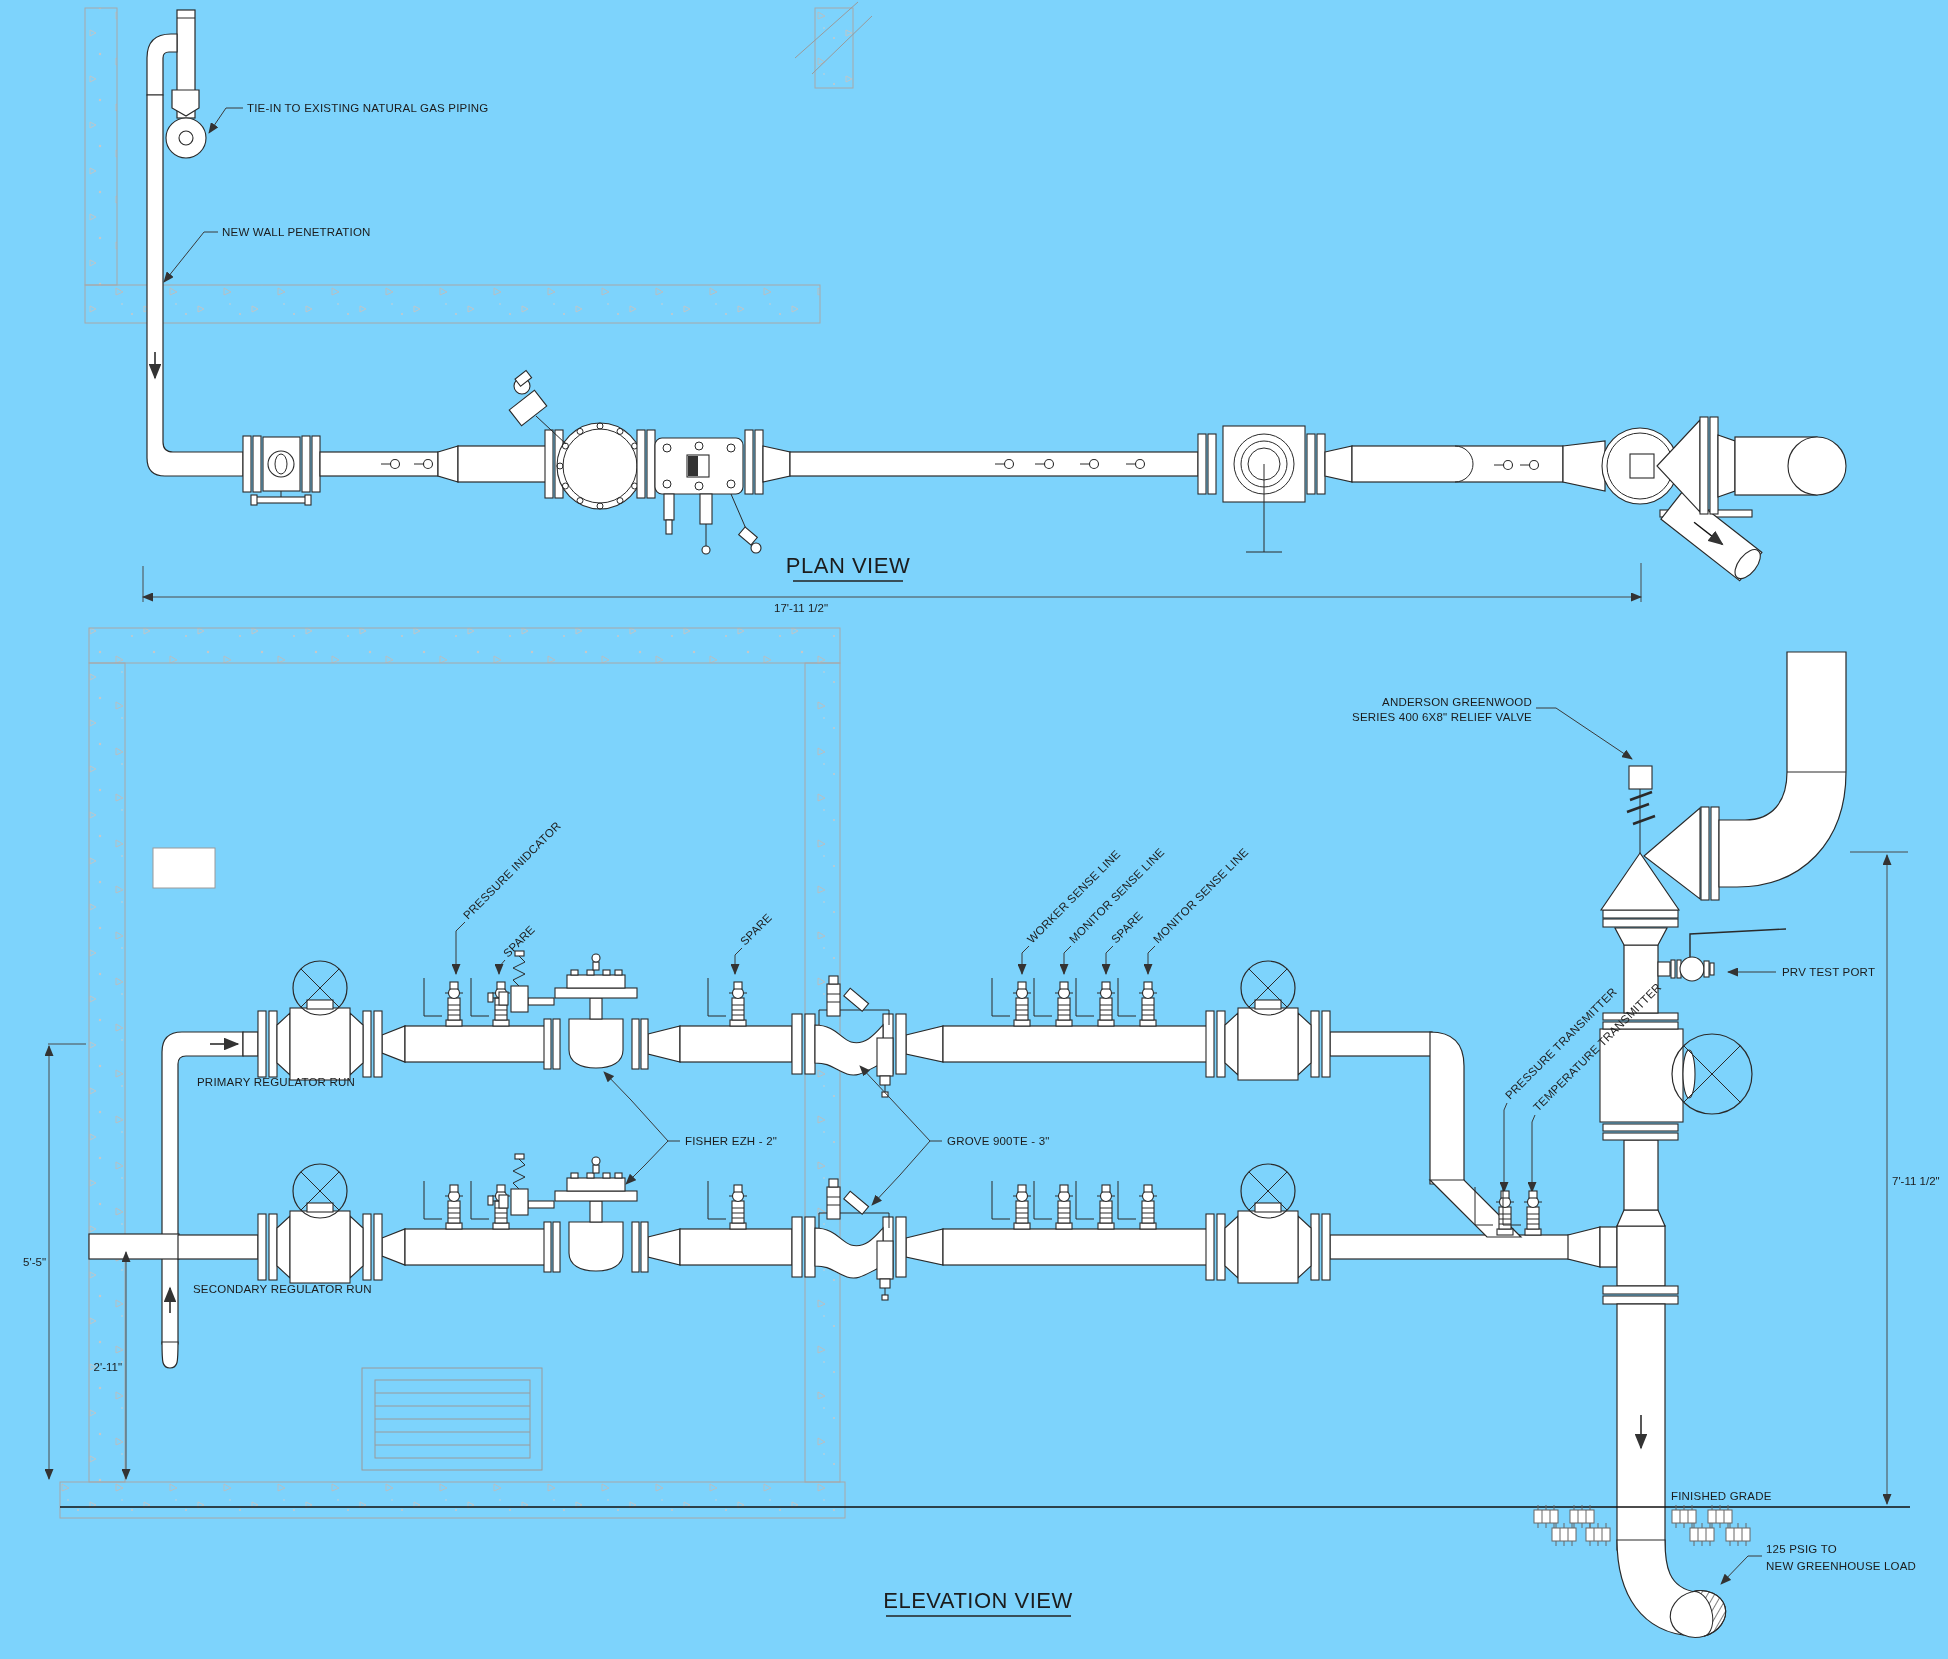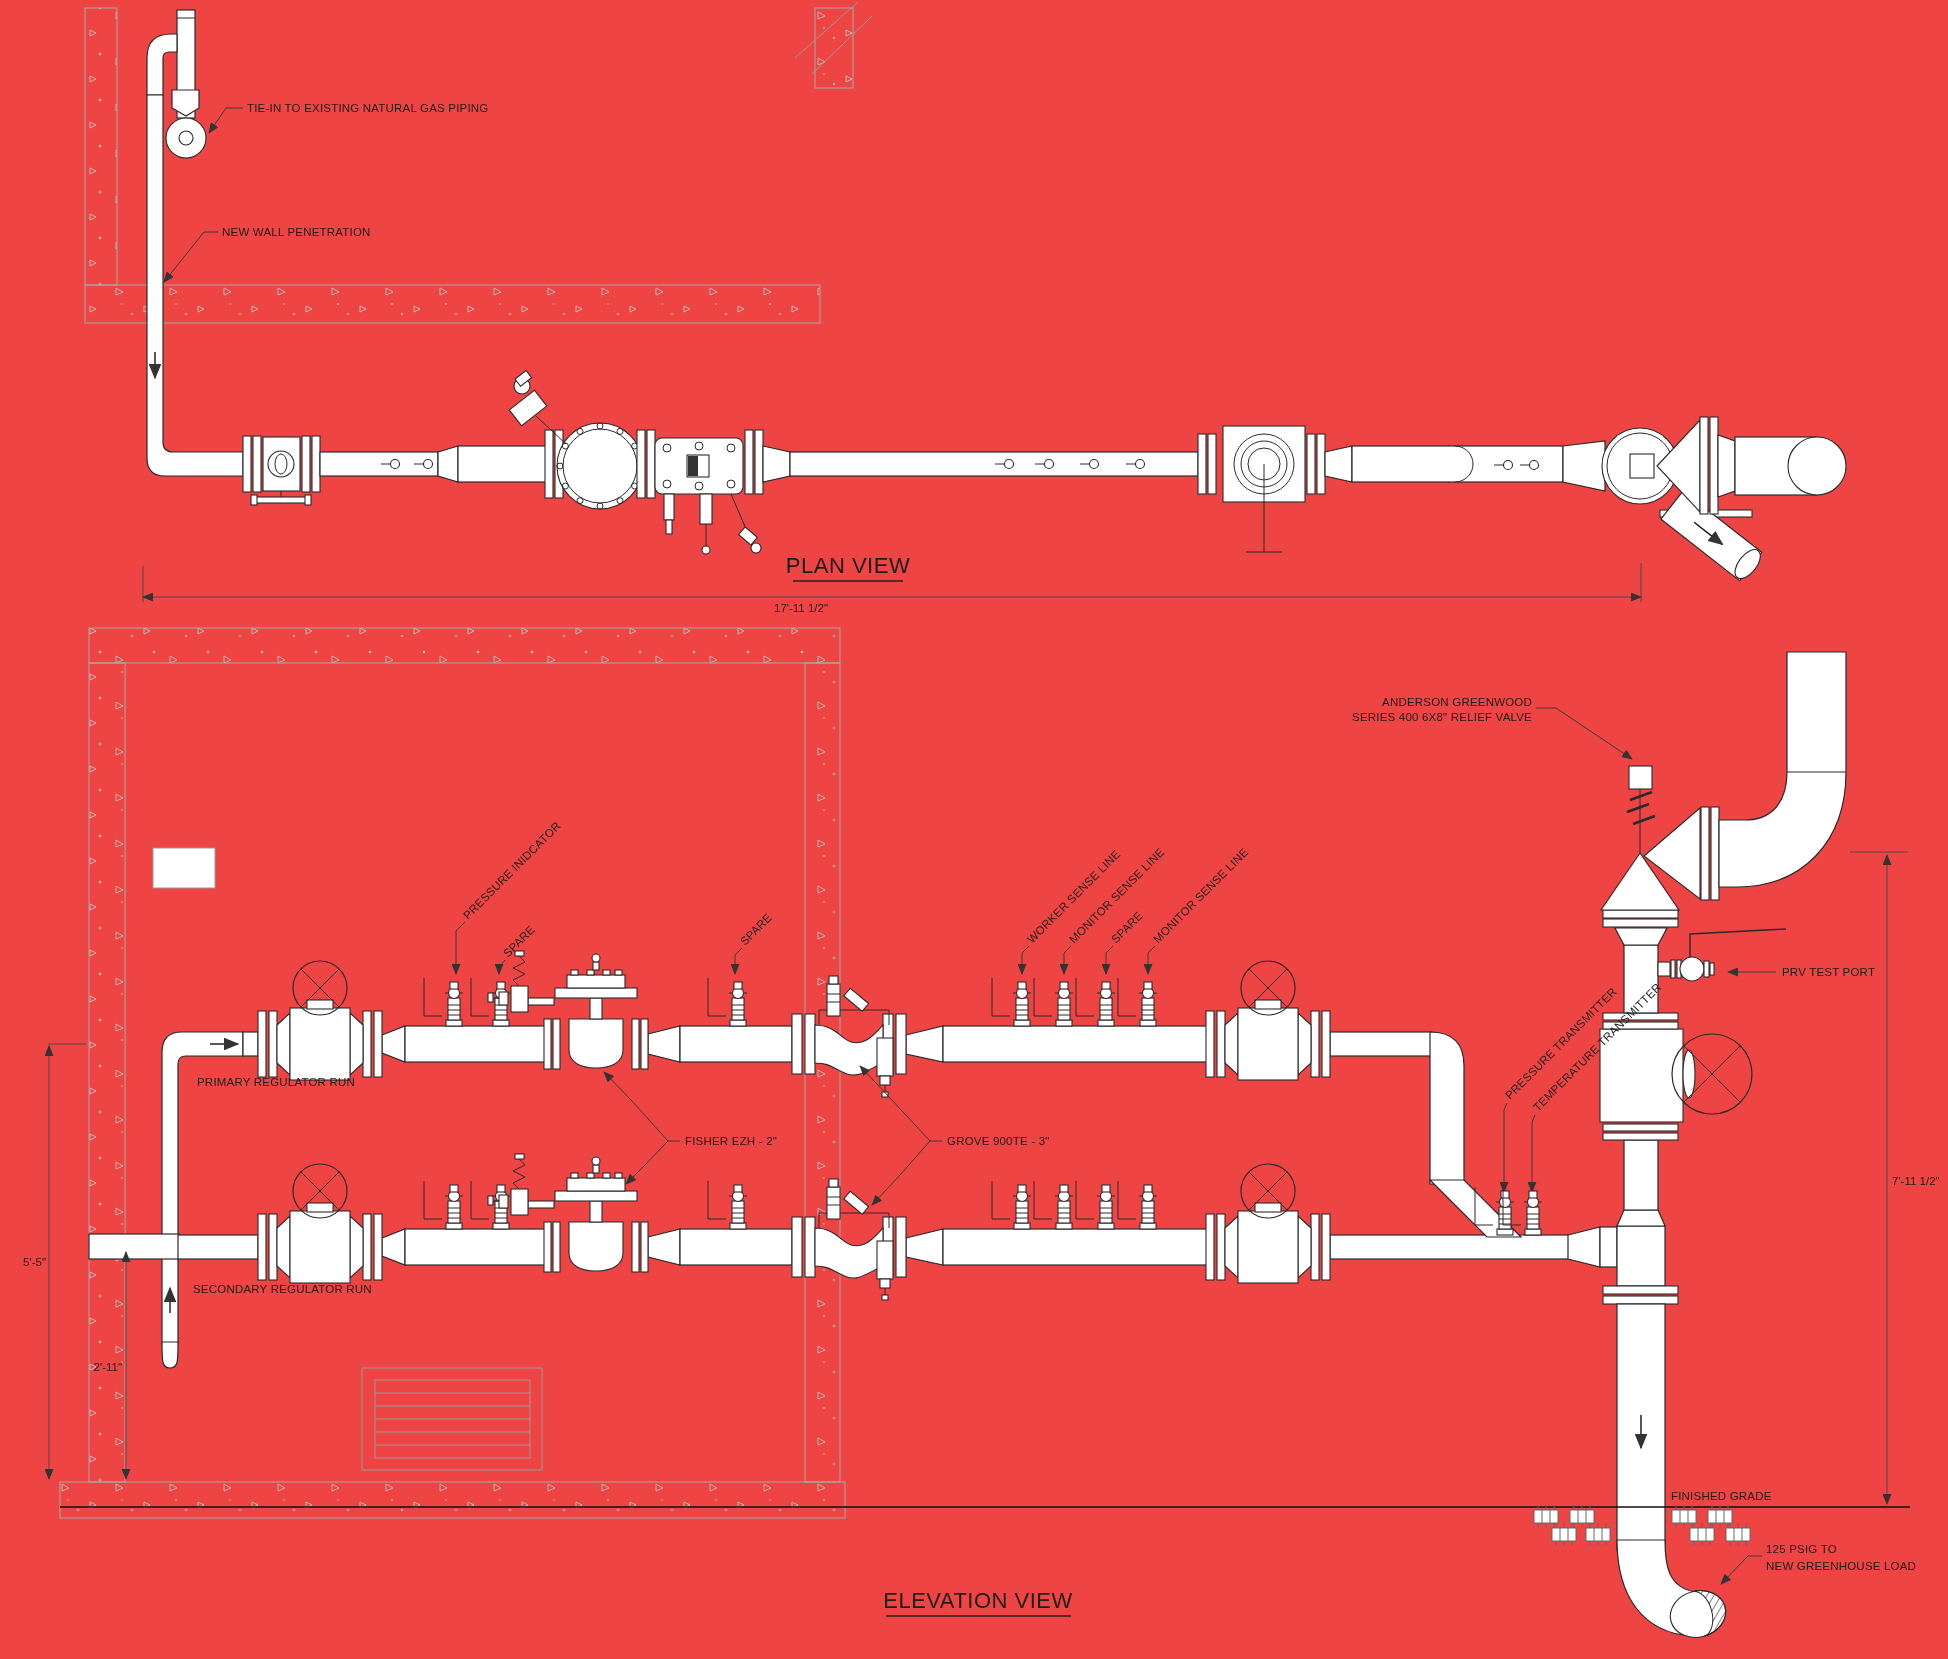--- a/index.html
+++ b/index.html
@@ -1,16 +1,16 @@
 <!DOCTYPE html>
 <html><head>
 <meta charset="utf-8">
 <style>
   html,body{margin:0;padding:0;background:#ffffff;}
-  .stage{position:relative;width:1948px;height:1659px;background:#ef4444;overflow:hidden;}
+  .stage{position:relative;width:1948px;height:1659px;background:#7dd3fc;overflow:hidden;}
   svg text{font-family:"Liberation Sans", sans-serif;fill:#1c1c1c;}
   .lbl{font-size:11.5px;letter-spacing:.2px;}
   .ttl{font-size:22px;letter-spacing:.5px;}
   .dim{font-size:11.5px;}
   .pipe{fill:#ffffff;stroke:#2a2a2a;stroke-width:1.2;}
   .thin{fill:none;stroke:#2a2a2a;stroke-width:1;}
   .comp{fill:#ffffff;stroke:#2a2a2a;stroke-width:1.1;}
   .wall{fill:url(#conc);stroke:#a8a8a8;stroke-width:1;}
   .lite{fill:none;stroke:#9a9a9a;stroke-width:1;}
   .lead{fill:none;stroke:#3a3a3a;stroke-width:1;}

